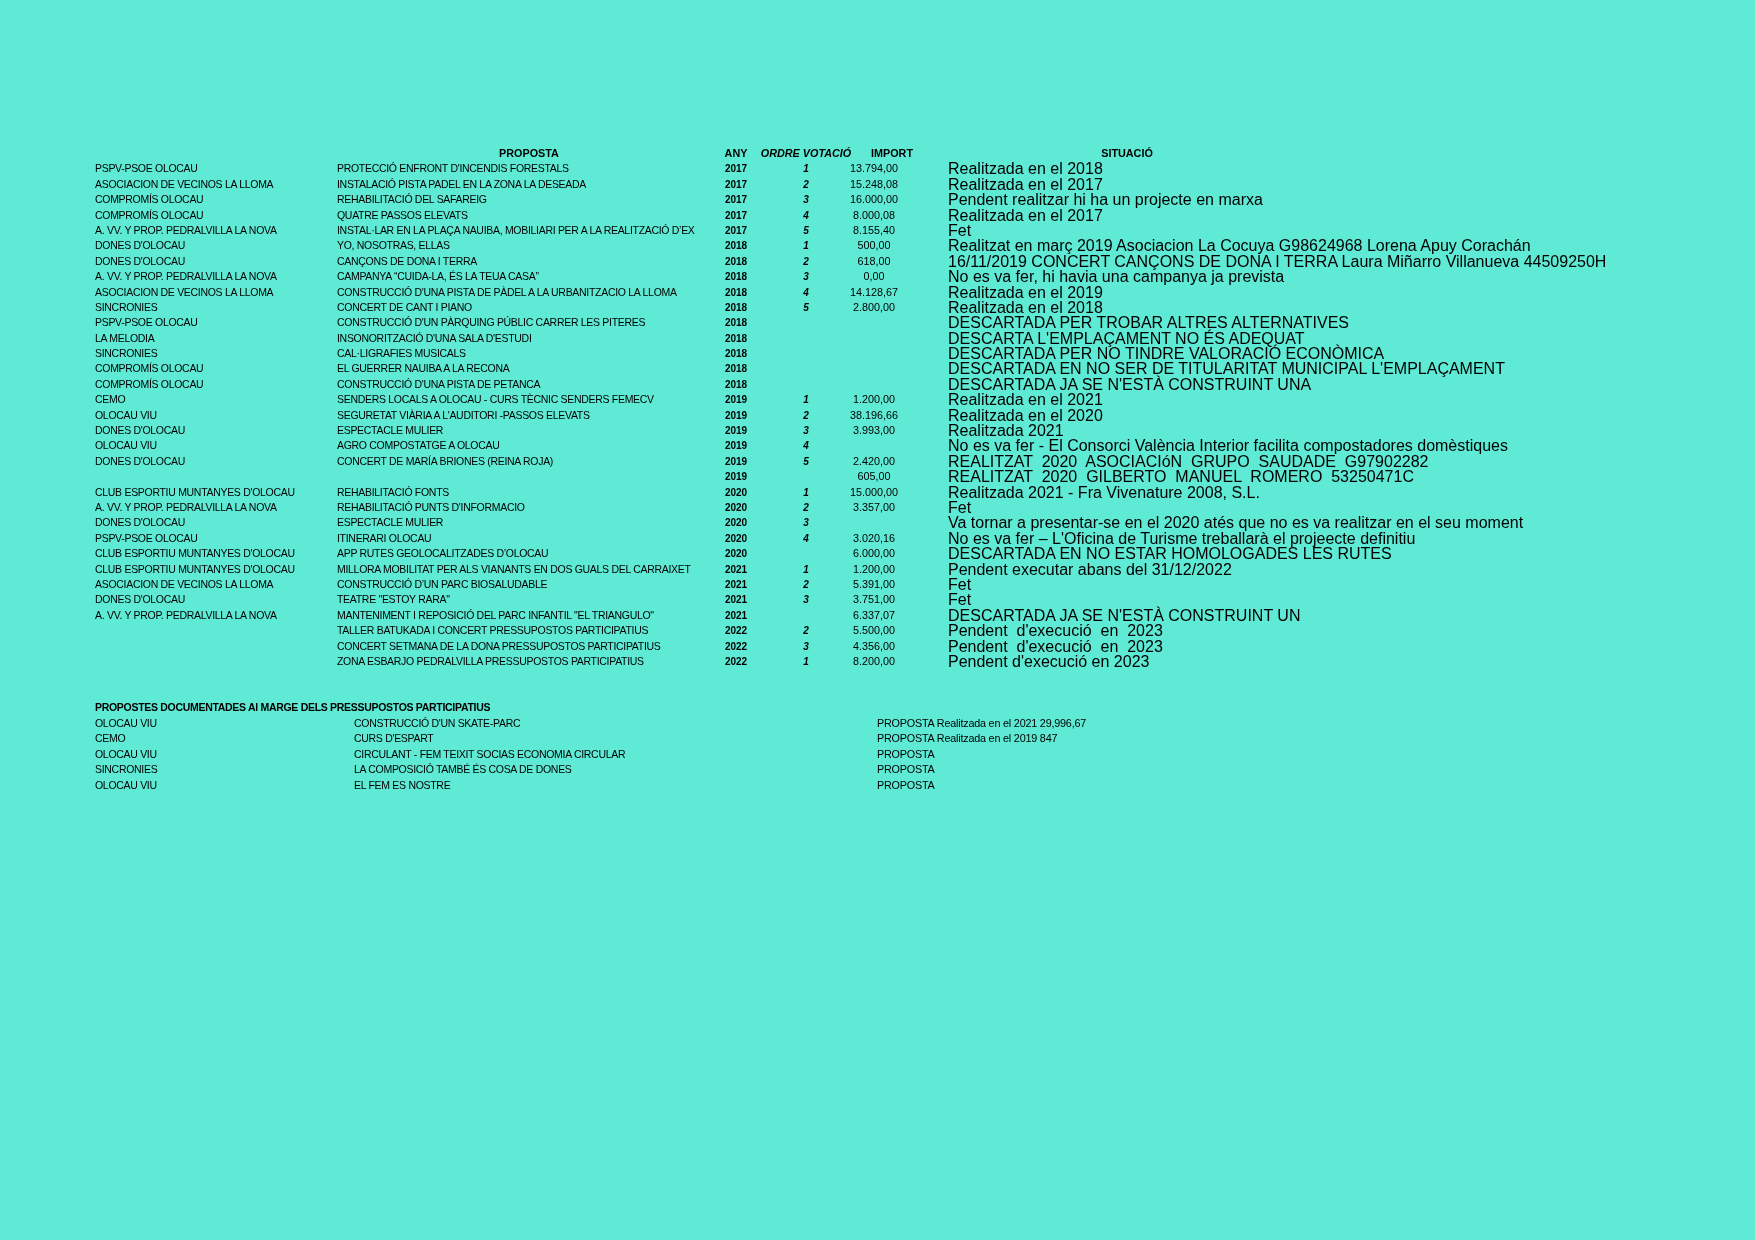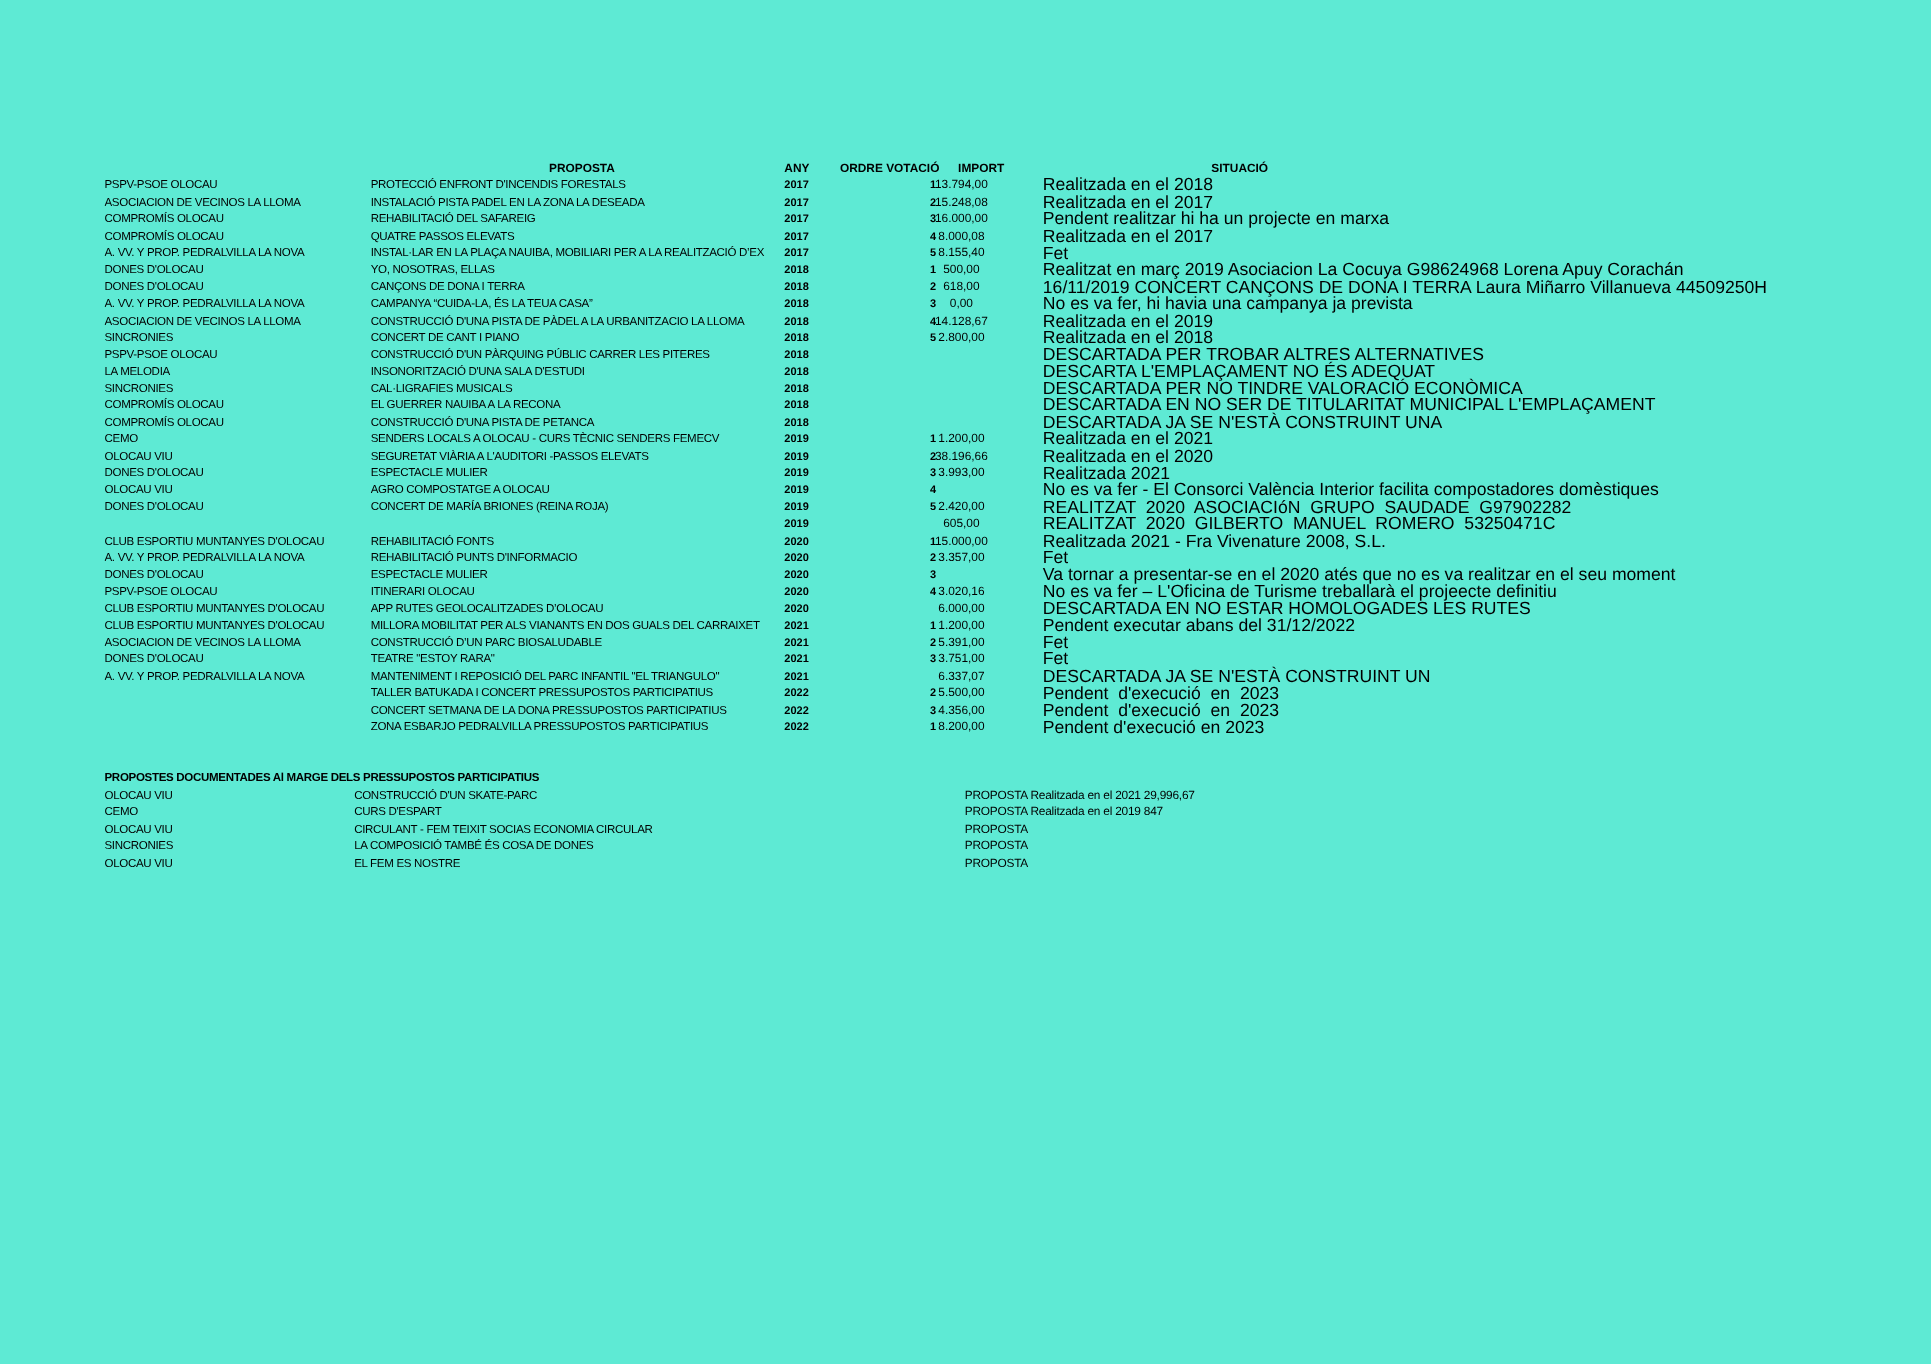--- a/index.html
+++ b/index.html
@@ -9,37 +9,37 @@
     overflow:hidden;
   }
   .tbl { position:absolute; left:0; top:146px; width:1755px; }
   .row { position:relative; height:15.4px; }
   .cell {
     position:absolute; top:0; height:15.4px; line-height:15.4px;
     white-space:pre; color:#000;
   }
   .c-entity   { left:95px;  width:240px; font-size:10.5px; letter-spacing:-0.3px; overflow:hidden; }
   .c-proposta { left:337px; width:384px; font-size:10.5px; letter-spacing:-0.3px; overflow:hidden; }
-  .c-any      { left:713px; width:46px;  font-size:10px;   font-weight:700; }
-  .c-ordre    { left:761px; width:90px;  font-size:10px;   font-weight:700; text-align:right; }
+  .c-any      { left:713px; width:46px;  font-size:10px;   font-weight:700; text-align:center; }
+  .c-ordre    { left:761px; width:90px;  font-size:10px;   font-weight:700; text-align:center;font-style:italic; }
   .c-import   { left:828px; width:92px;  font-size:10.8px; text-align:center; }
   .c-situacio { left:948px; width:830px; font-size:16px; }
   .hdr .cell  { font-weight:700; font-size:10.8px; letter-spacing:0; }
   .hdr .c-proposta { text-align:center; overflow:visible; }
   .hdr .c-any      { font-size:10.8px; }
   .hdr .c-ordre    { font-size:10.8px; width:96px; left:758px; }
   .hdr .c-import   { text-align:left; left:871px; width:80px; }
   .hdr .c-situacio { left:922px; width:410px; text-align:center; }
   .margin-title {
     position:absolute; left:95px; top:700px; height:15.4px; line-height:15.4px;
     font-weight:700; font-size:10.5px; letter-spacing:-0.3px; white-space:pre;
   }
   .margin-rows { position:absolute; left:0; top:716px; width:1755px; }
   .m-entity   { left:95px;  width:240px; font-size:10.5px; letter-spacing:-0.3px; }
-  .m-proposta { left:322px; width:515px; font-size:10.5px; letter-spacing:-0.3px; }
+  .m-proposta { left:354px; width:515px; font-size:10.5px; letter-spacing:-0.3px; }
   .m-status   { left:857px; width:700px; font-size:10.8px; letter-spacing:-0.2px;margin-left:20px; }
 </style>
 </head>
 <body>
 
 <div class="page">
 
   <div class="tbl">
     <div class="row hdr">
       <div class="cell c-proposta">PROPOSTA</div>

